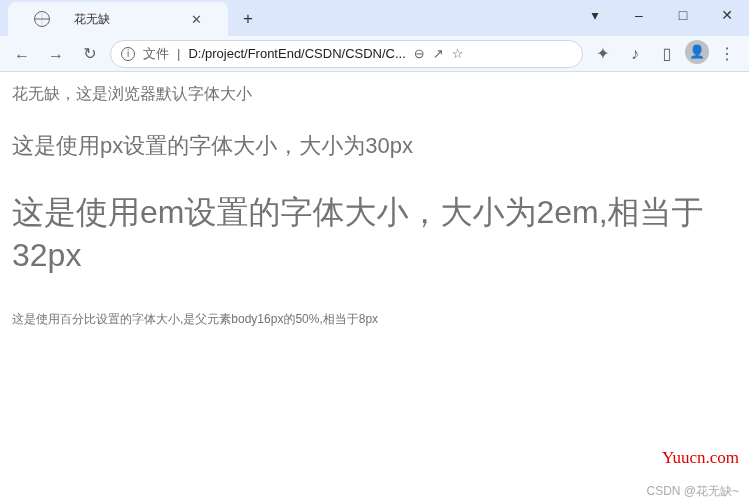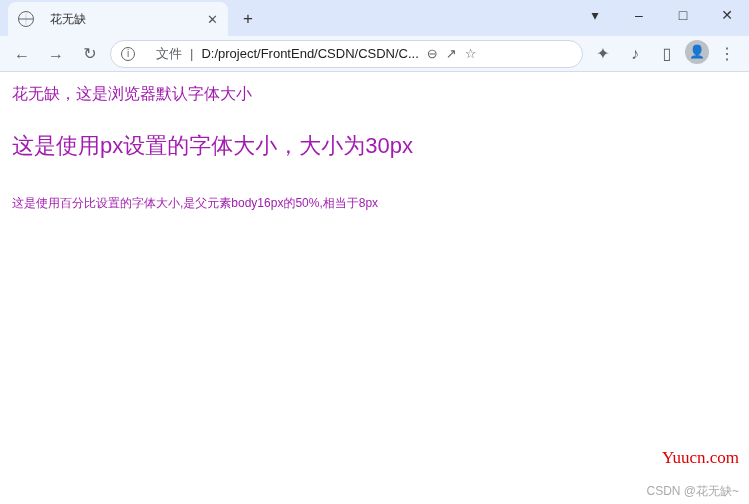--- a/index.html
+++ b/index.html
@@ -40,22 +40,22 @@
       margin-left: 8px;
       height: 34px;
     }
     .tab {
       background: #f2f6fd;
       border-radius: 8px 8px 0 0;
       width: 220px;
       height: 34px;
       display: flex;
       align-items: center;
-      padding: 0 10px;
-      gap: 16px;
+      padding: 0 26px;
+      gap: 24px;
     }
     .tab-favicon {
       width: 16px; height: 16px;
       border: 1.5px solid #666;
       border-radius: 50%;
       position: relative;
     }
     .tab-favicon::before {
       content: "";
       position: absolute;
@@ -121,21 +121,20 @@
       align-items: center;
       padding: 0 10px;
       gap: 8px;
       font-size: 13px;
       color: #5f6368;
       overflow: hidden;
     }
     .addr .file-label {
       background: transparent;
       color: #5f6368;
-      margin-left: 13px;
     }
     .addr .path {
       color: #202124;
       white-space: nowrap;
       overflow: hidden;
       text-overflow: ellipsis;
     }
     .addr .info-ico {
       width: 14px; height: 14px;
       border: 1.5px solid #5f6368;
@@ -153,21 +152,21 @@
       background: #bdc1c6;
       border-radius: 50%;
       display: flex;
       align-items: center;
       justify-content: center;
       color: #fff;
       font-size: 13px;
     }
     .content {
       padding: 12px;
-      color: #a21caf;
+      color: #737373;
     }
     .line-default { font-size: 16px; margin-bottom: 26px; }
     .line-30 { font-size: 22px; margin-bottom: 30px; }
     .line-32 { font-size: 32px; margin-bottom: 30px; line-height: 1.35; }
     .line-small { font-size: 19px; margin-bottom: 20px; }
     .line-tiny { font-size: 12px; margin-top: 34px; }
     .watermark1 {
       position: absolute;
       right: 10px;
       bottom: 36px;
@@ -222,17 +221,18 @@
     <div class="tool-btn">♪</div>
     <div class="tool-btn">▯</div>
     <div class="avatar">👤</div>
     <div class="tool-btn">⋮</div>
   </div>
 </div>
 
 <div class="content">
   <div class="line-default">花无缺，这是浏览器默认字体大小</div>
   <div class="line-30">这是使用px设置的字体大小，大小为30px</div>
+  <div class="line-32">这是使用em设置的字体大小，大小为2em,相当于32px</div>
   <div class="line-tiny">这是使用百分比设置的字体大小,是父元素body16px的50%,相当于8px</div>
 </div>
 
 <div class="watermark1">Yuucn.com</div>
 <div class="watermark2">CSDN @花无缺~</div>
 
 </body></html>

